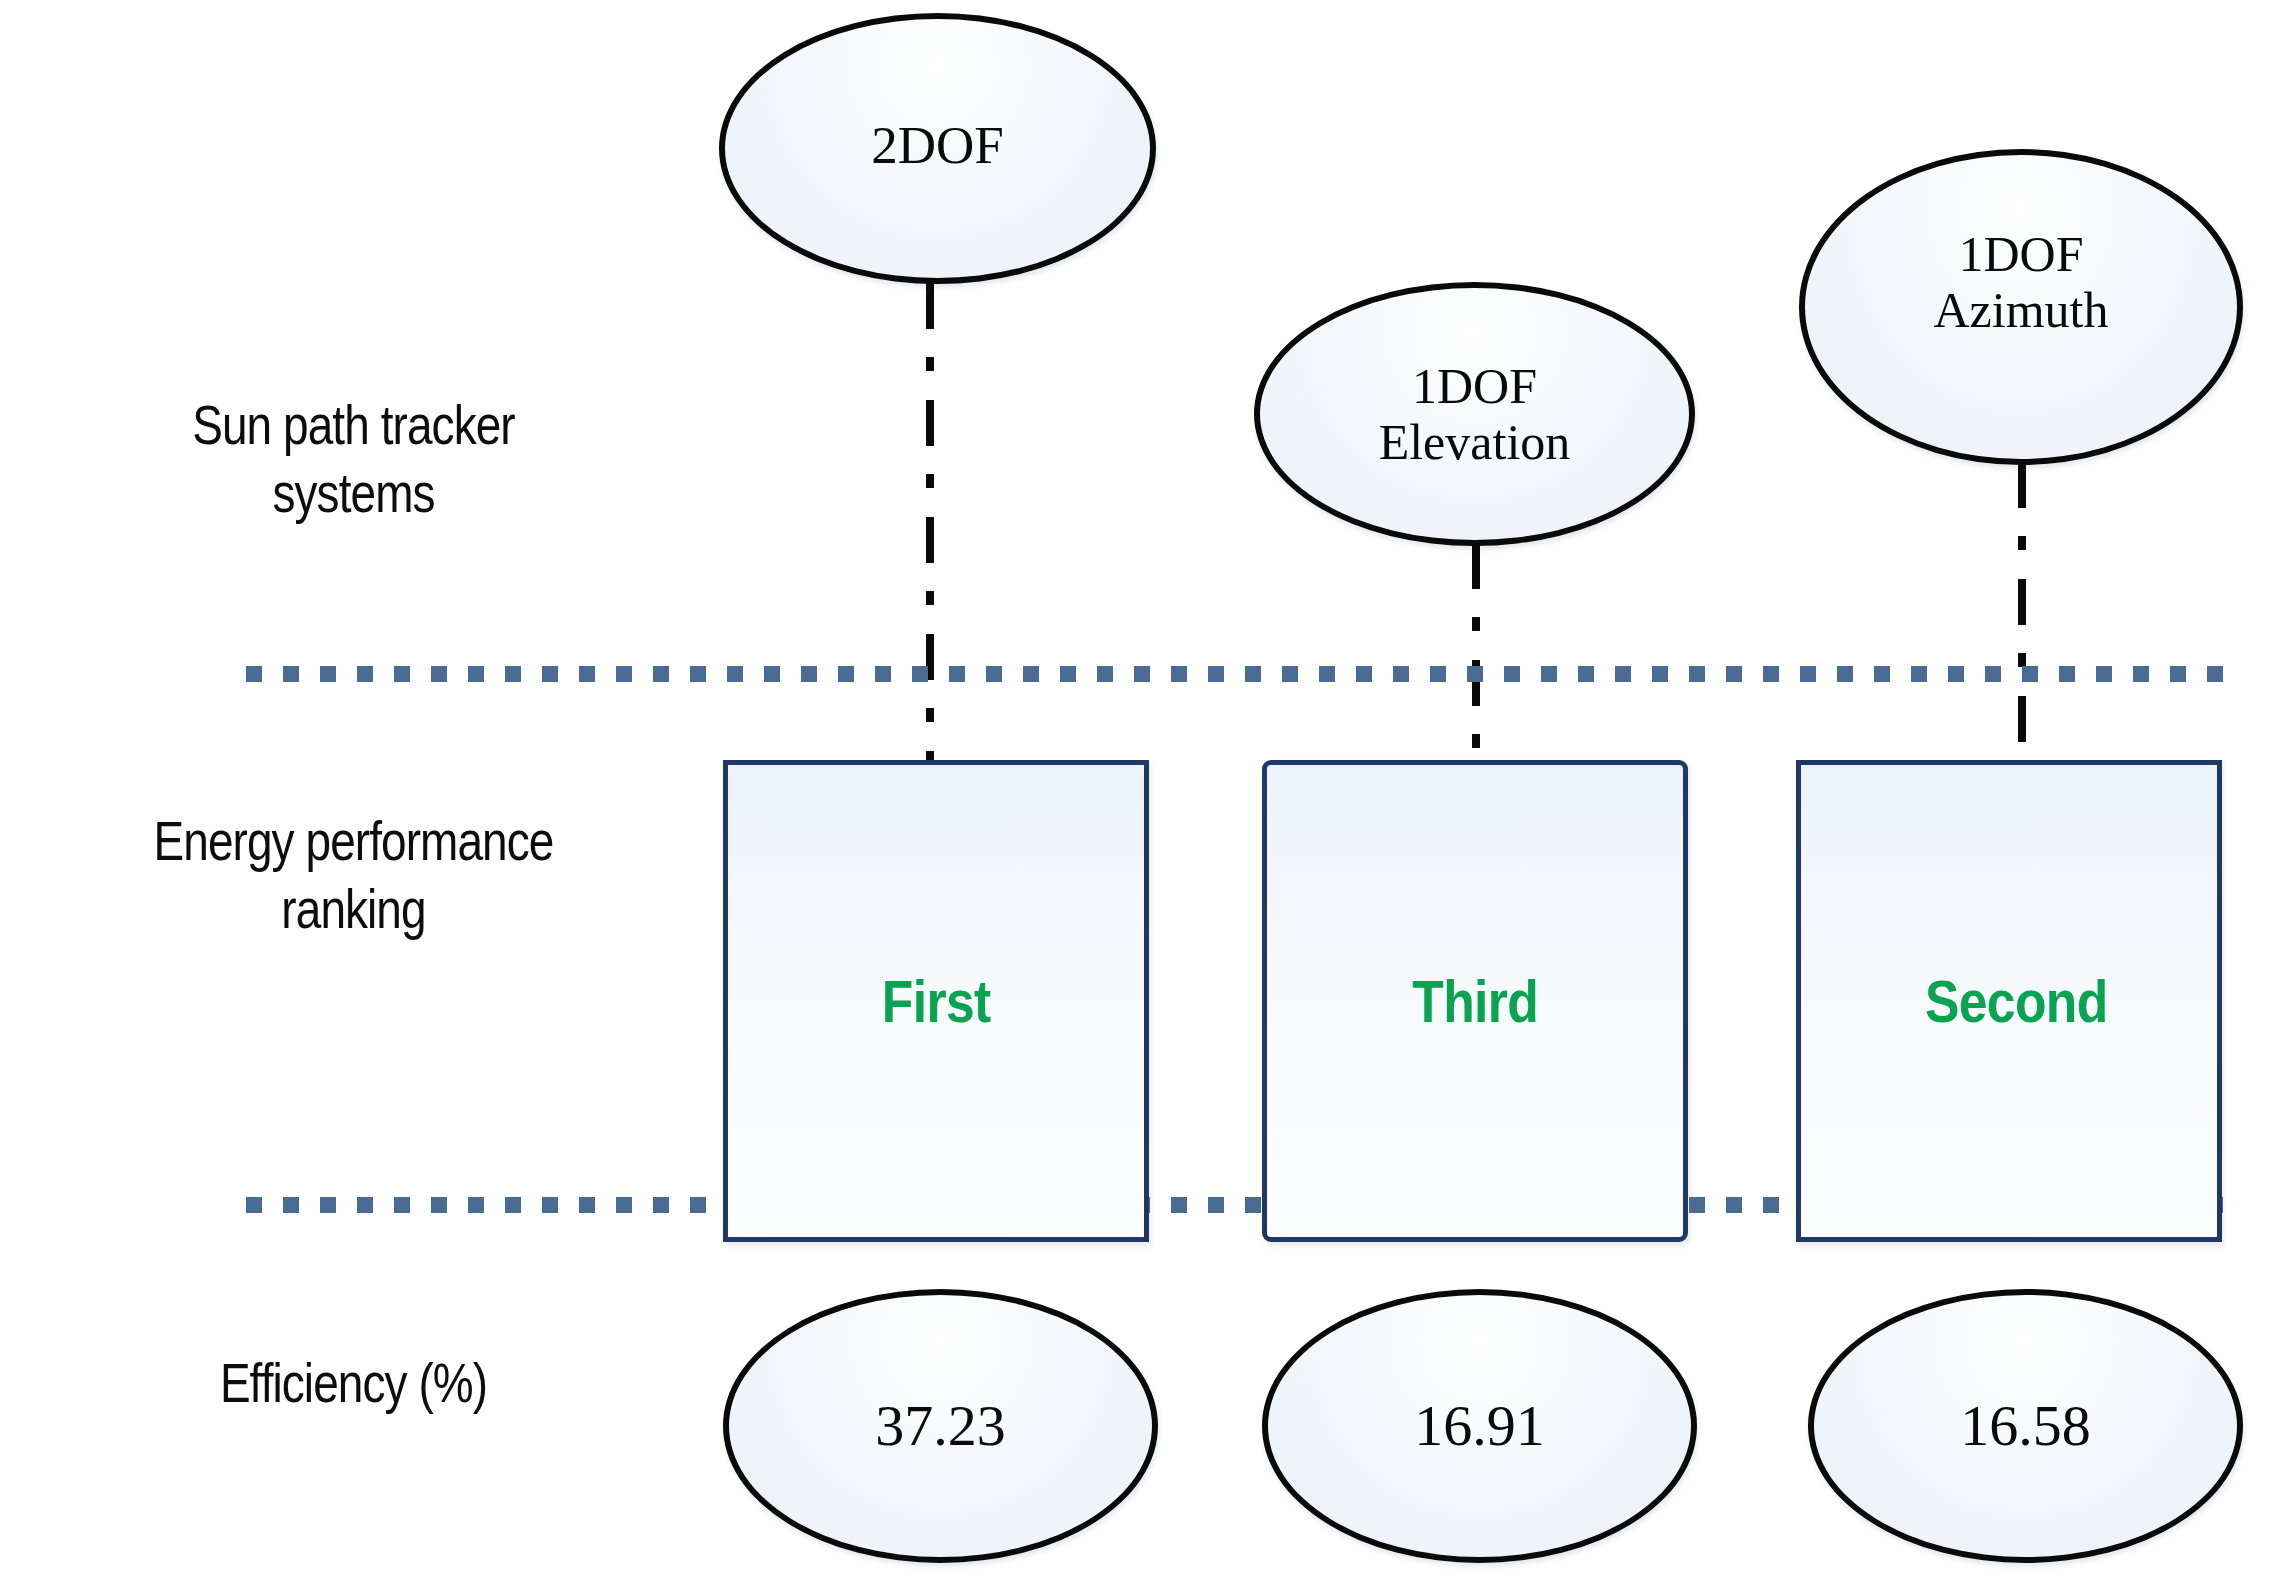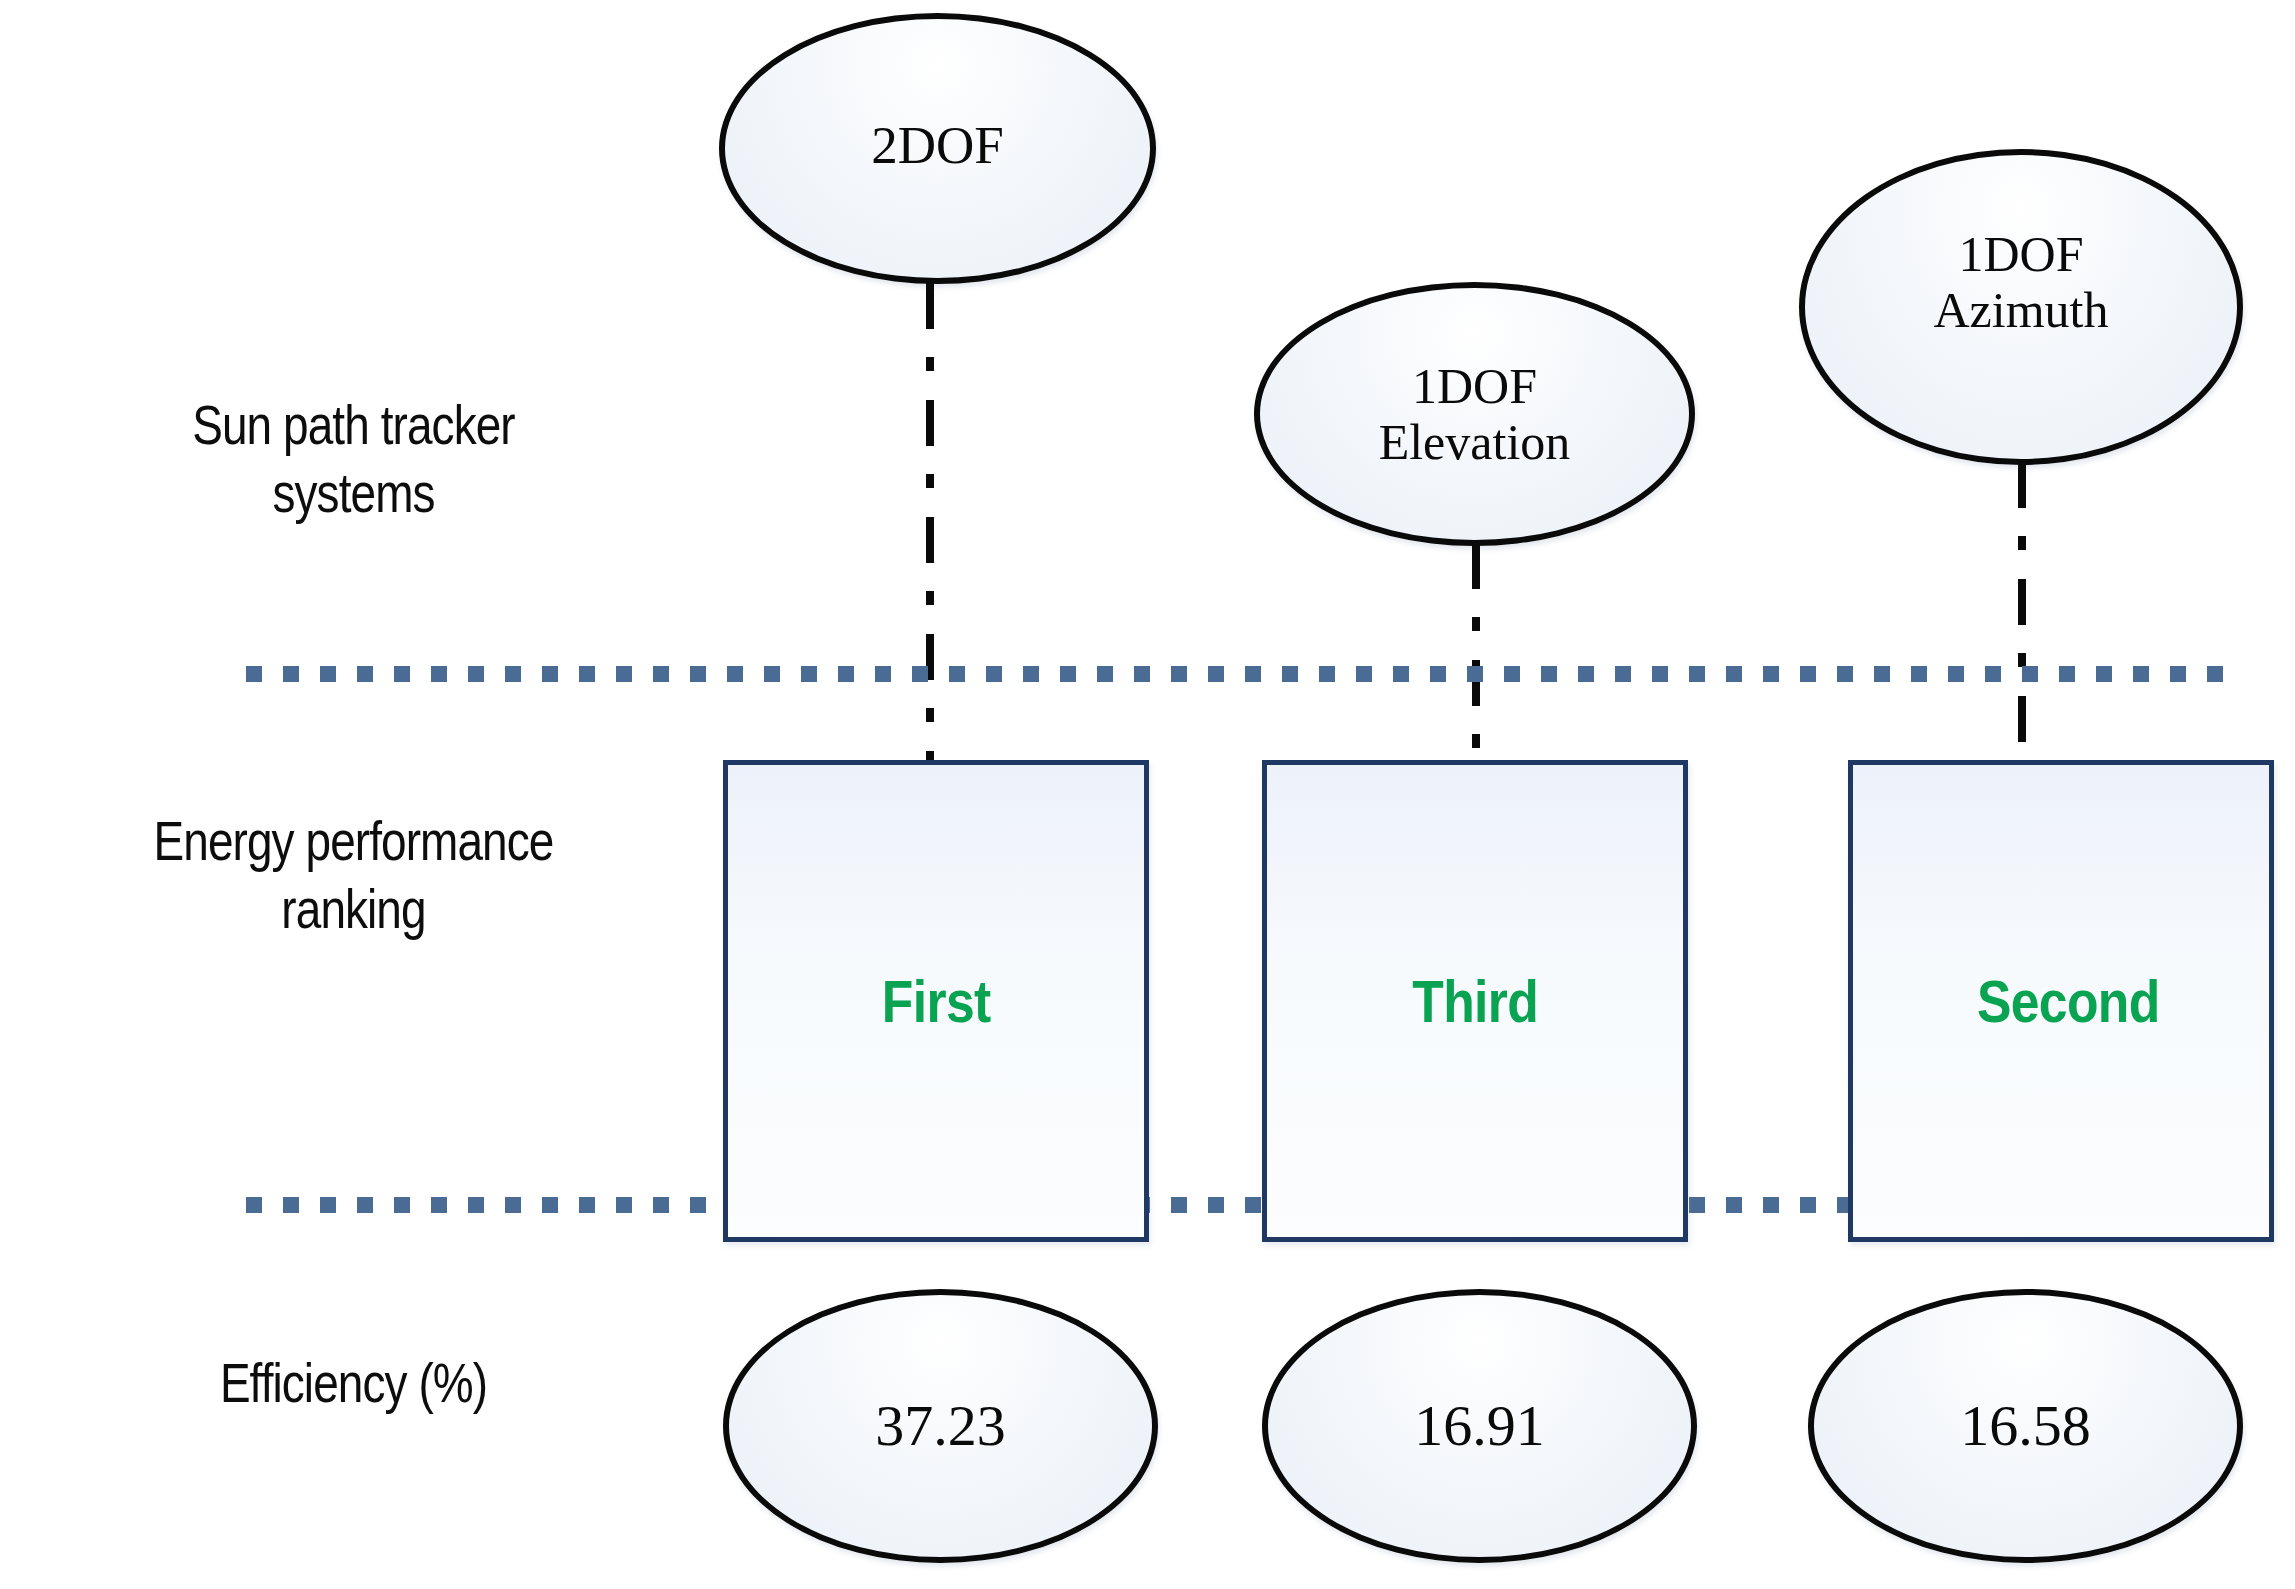--- a/index.html
+++ b/index.html
@@ -102,22 +102,22 @@
   .rank-box .rank-text {
     font-family: "Liberation Sans", sans-serif;
     font-weight: bold;
     font-size: 60px;
     color: #0aa352;
     letter-spacing: -0.7px;
     transform: scaleX(0.86);
     transform-origin: center center;
   }
   #rank-box-0 { left: 723px;  }
-  #rank-box-1 { left: 1262px; }
-  #rank-box-2 { left: 1848px; padding-left: 15px; }
+  #rank-box-1 { left: 1262px; border-radius: 9px; }
+  #rank-box-2 { left: 1796px; padding-left: 15px; }
 
   
   .connector {
     position: absolute;
     width: 8px;
     background-image: repeating-linear-gradient(
       to bottom,
       #0a0a0a 0px,
       #0a0a0a 46px,
       rgba(0,0,0,0) 46px,

